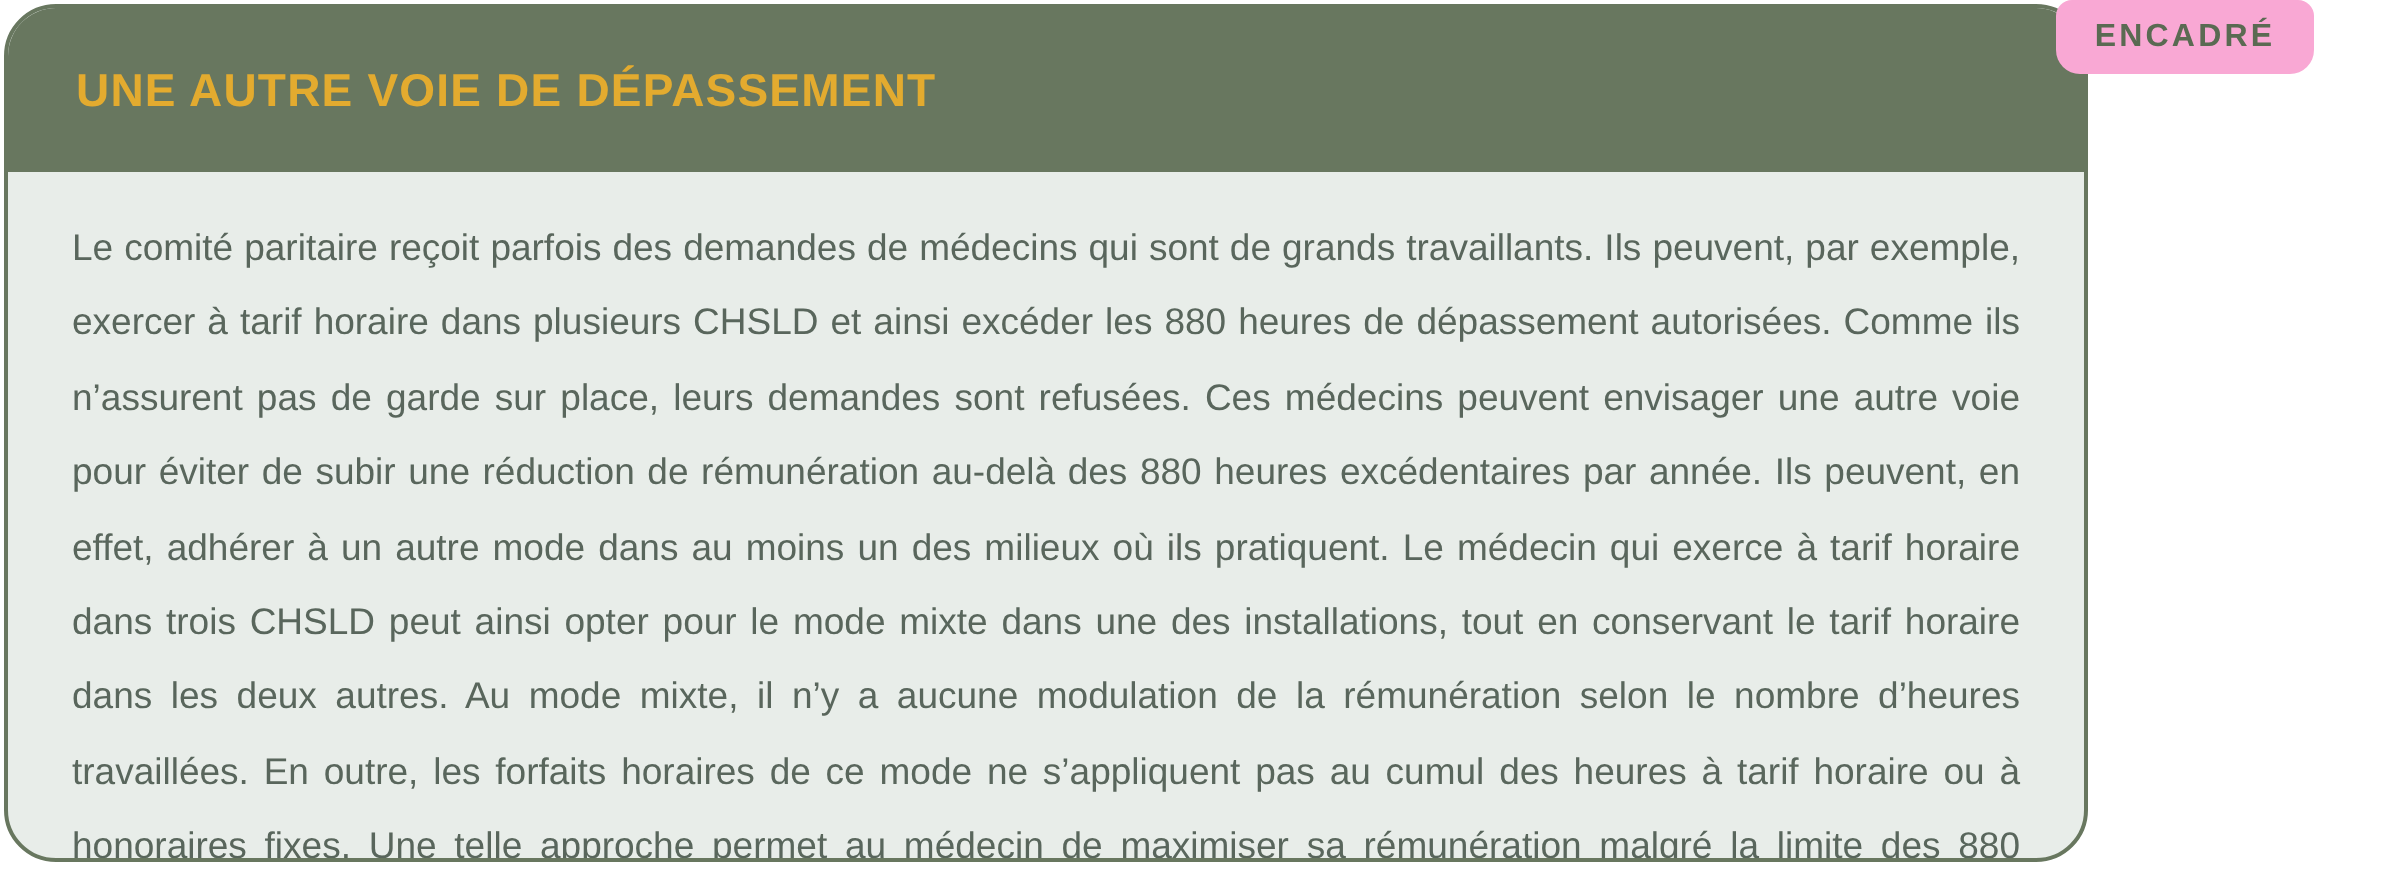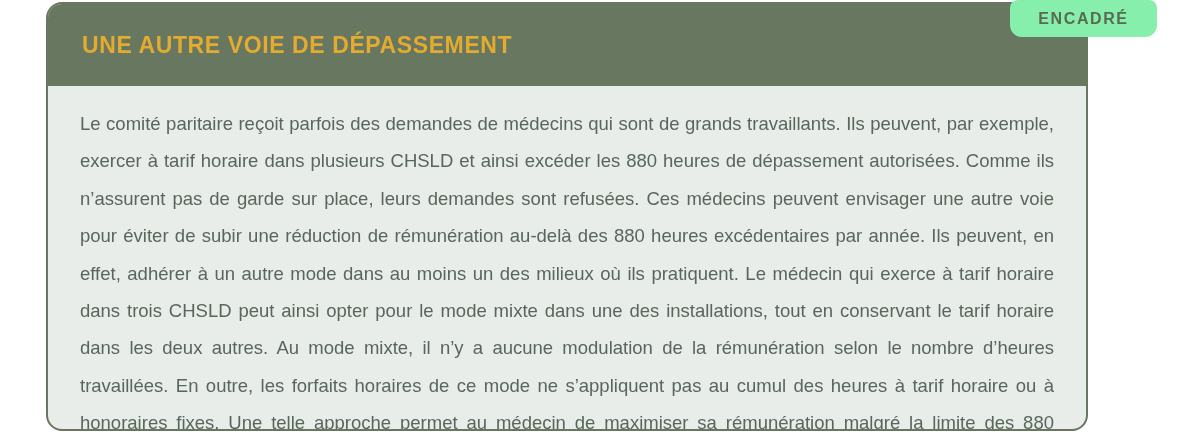--- a/index.html
+++ b/index.html
@@ -16,24 +16,23 @@
   }
   
   .frame {
     position: absolute;
     left: 2px;
     top: 2px;
     width: 1042px;
     height: 429px;
     box-sizing: border-box;
     border: 2px solid #68775f;
-    border-radius: 16px;
+    border-radius: 26px;
     background: #e8ede9;
     overflow: hidden;
-    margin-left: 44px;
   }
   
   .header {
     height: 82px;
     background: #68775f;
     display: flex;
     align-items: center;
     padding: 0 34px;
     box-sizing: border-box;
   }
@@ -57,23 +56,23 @@
     line-height: 37.4px;
     color: #59665c;
     text-align: justify;
     font-stretch: condensed;
   }
   
   .badge {
     position: absolute;
     top: 0;
     right: 43px;
-    width: 147px;
+    width: 129px;
     height: 37px;
-    background: #86efac;
+    background: #f9a8d4;
     border-radius: 8px 8px 12px 12px;
     display: flex;
     align-items: center;
     justify-content: center;
     color: #5a6a52;
     font-size: 16px;
     font-weight: 700;
     letter-spacing: 1.6px;
     font-stretch: condensed;
     z-index: 2;

